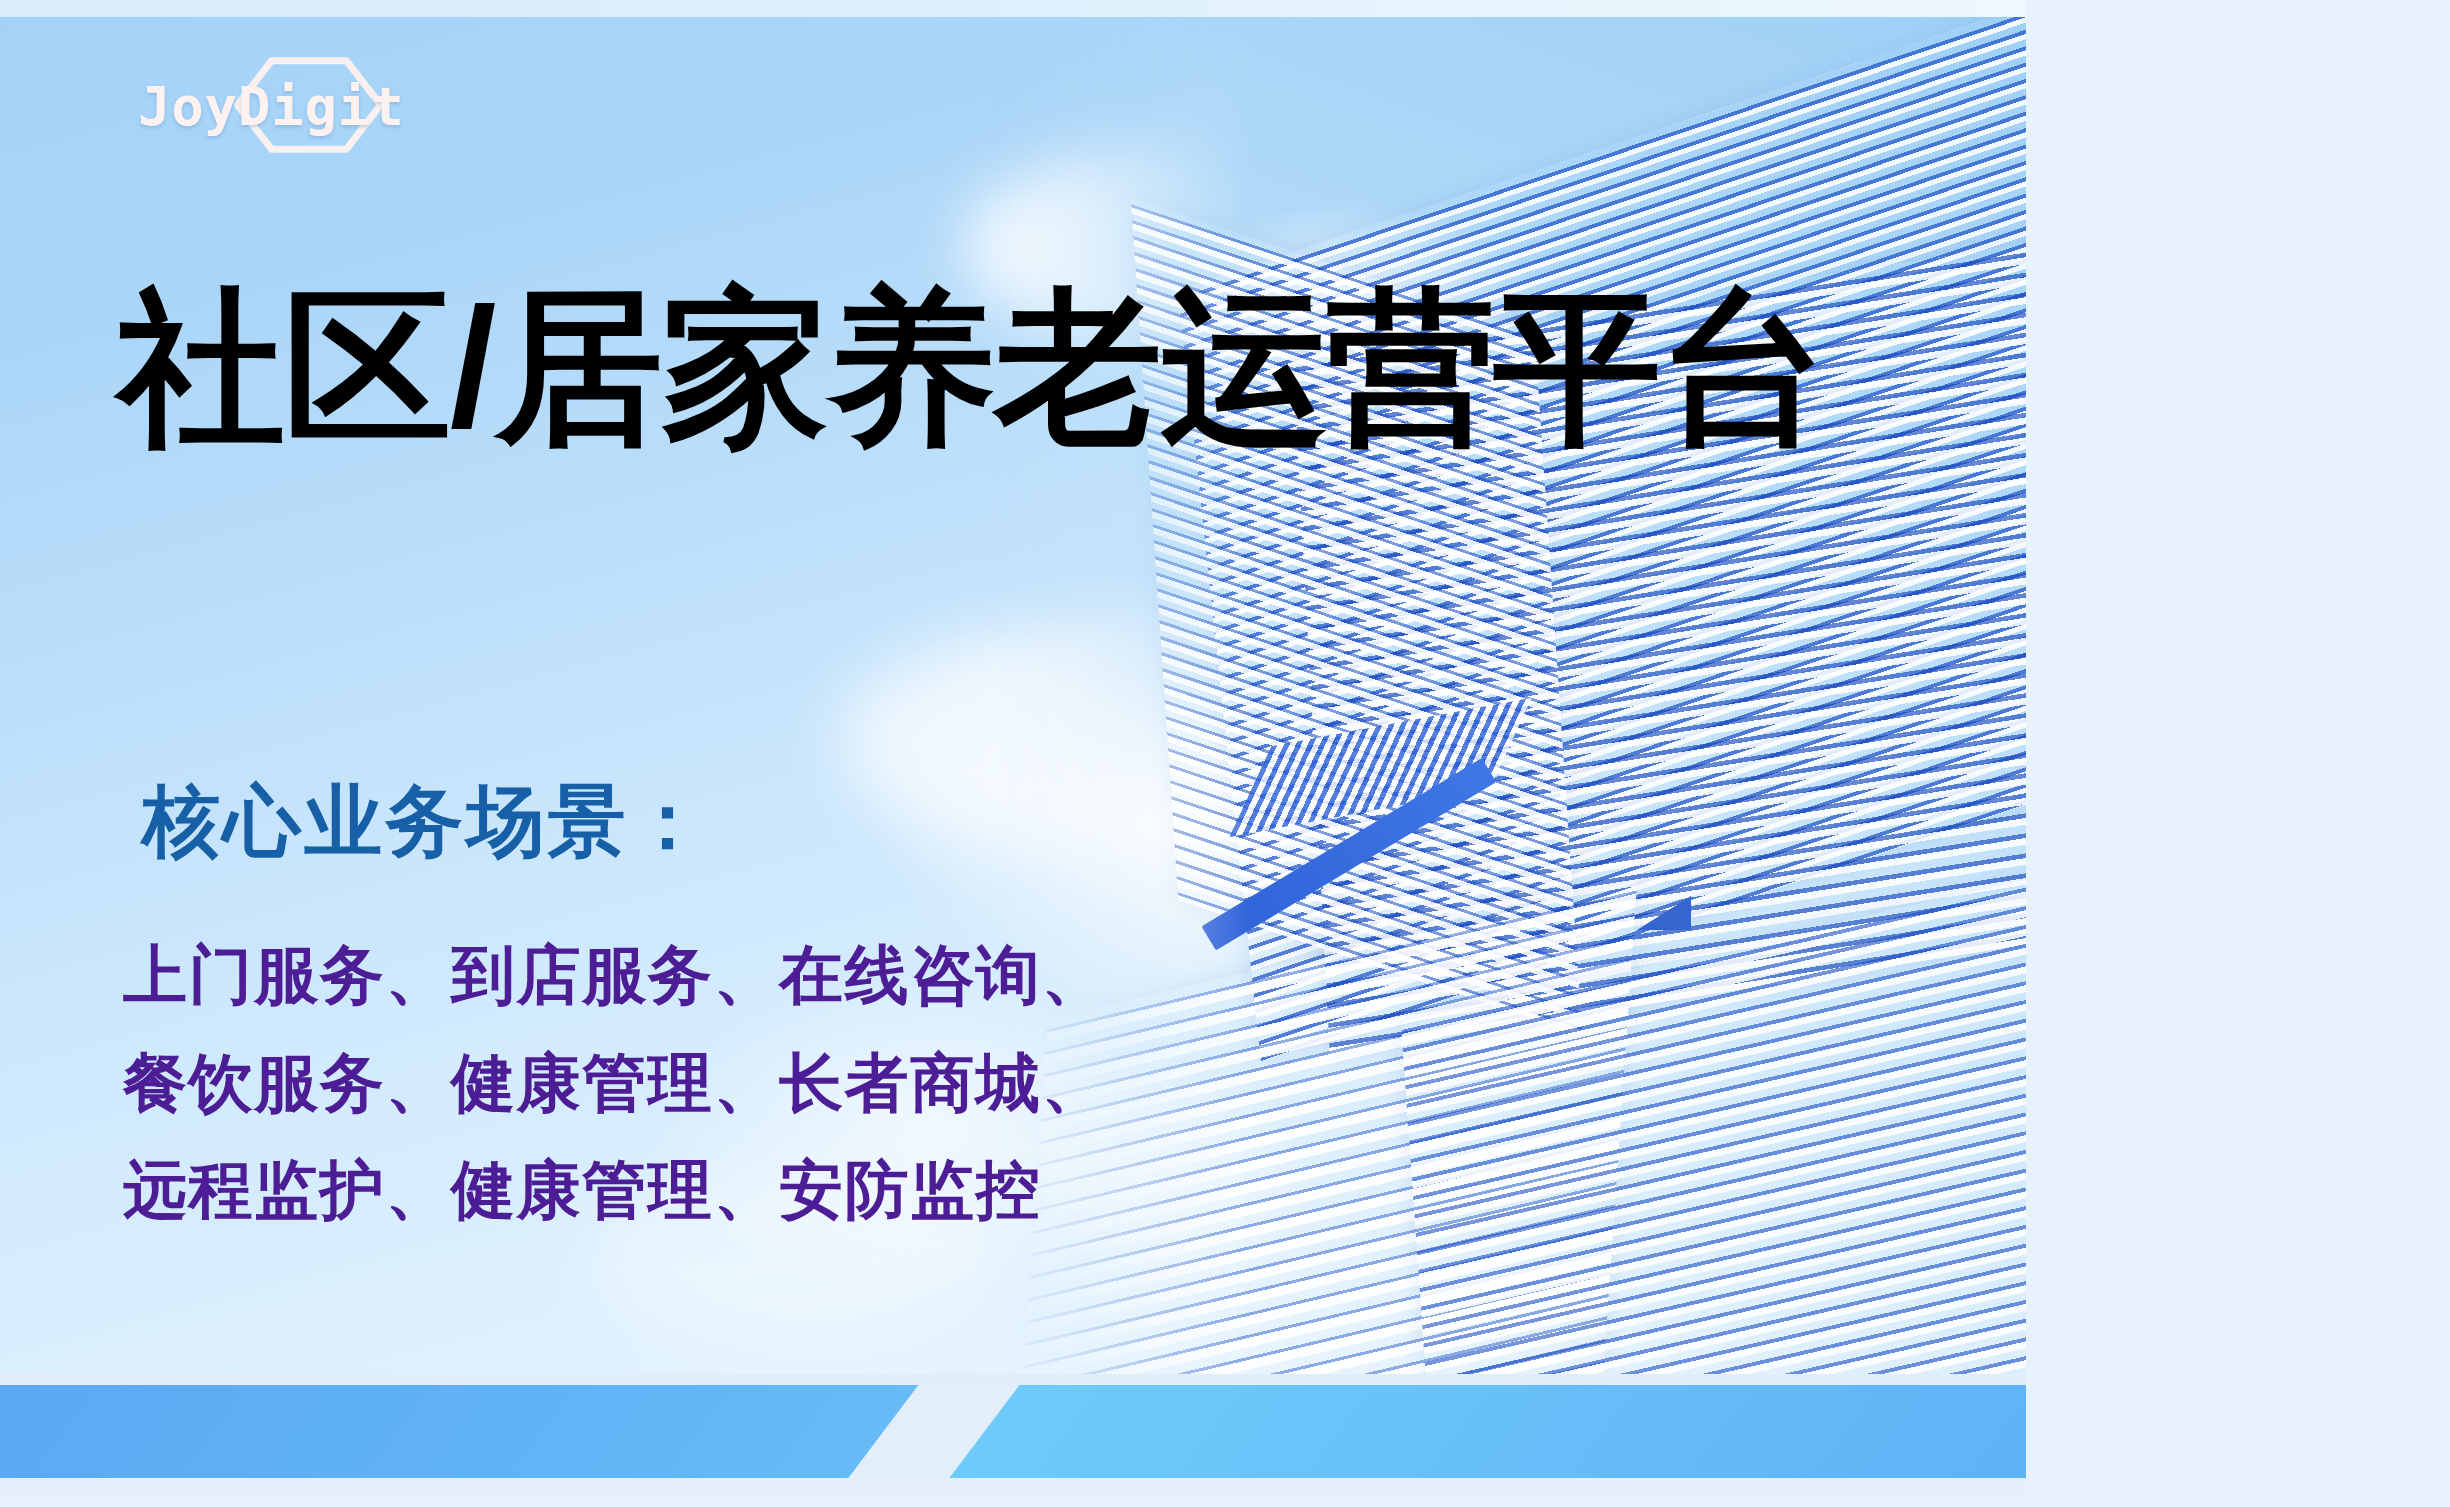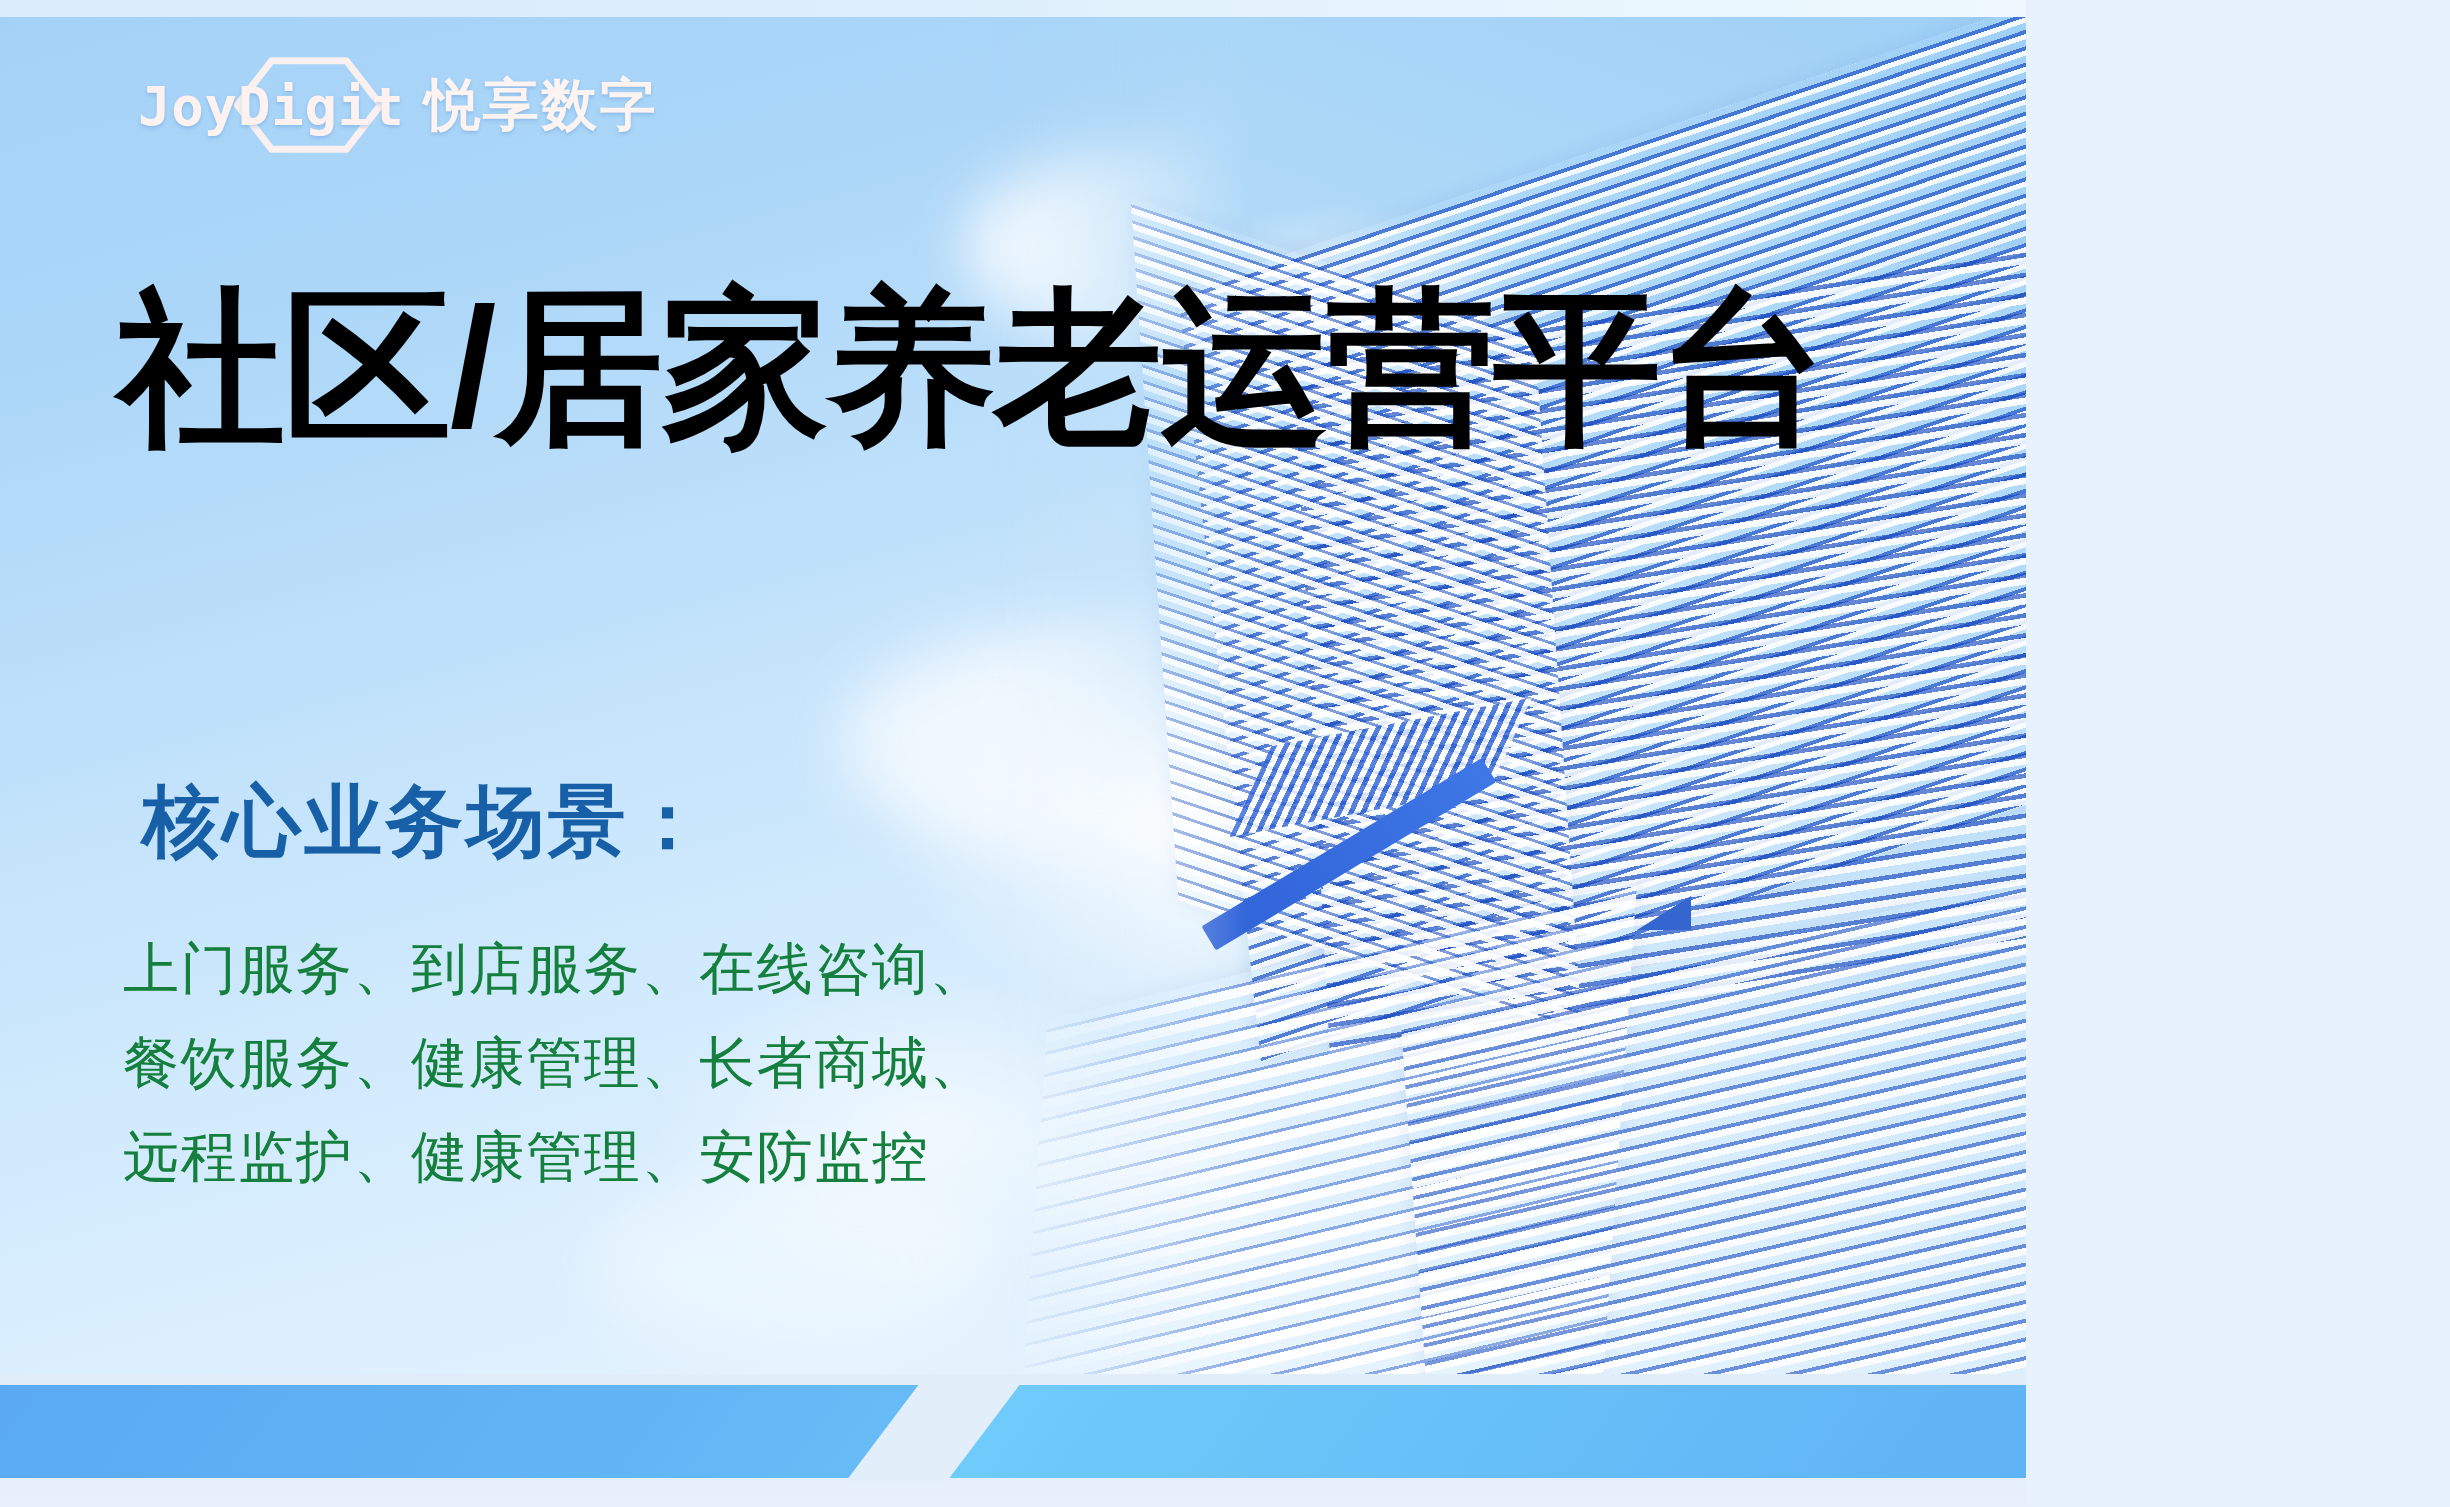--- a/index.html
+++ b/index.html
@@ -189,22 +189,22 @@
     font-size:78px; font-weight:bold;
     color:#1760a8; letter-spacing:3.1px;
     z-index:30;
     text-align:center;
   }
   .body-lines {
     position:absolute; left:123px; top:922px;
     z-index:30;
   }
   .body-line {
-    font-size:56px; font-weight:400;
-    color:#15803d; letter-spacing:1.6px;
+    font-size:64px; font-weight:700;
+    color:#4c1d95; letter-spacing:1.6px;
     line-height:1.68;
     white-space:nowrap;
   }
 
   
   .bottom {
     position:absolute; left:0; bottom:0; width:100%; height:134px;
     background:linear-gradient(to bottom,#e2edfa 0%,#e4eefb 55%,#e7f0fb 100%);
     overflow:hidden;
   }
@@ -254,21 +254,20 @@
     <div class="beam2"></div>
     <div class="beam"></div>
     <div class="dark-accent"></div>
   </div>
 
   <div class="logo">
     <svg class="logo-hex" viewBox="0 0 200 126">
       <polygon points="52,6 148,6 192,63 148,120 52,120 8,63" fill="none" stroke="#fdf1ee" stroke-width="9" stroke-linejoin="round" opacity="0.95"></polygon>
     </svg>
     <span class="logo-word">JoyDigit</span>
-    <span class="logo-cn">悦享数字</span>
   </div>
 
   <div class="title">社区/居家养老运营平台</div>
 
   <div class="sub-heading">核心业务场景：</div>
 
   <div class="body-lines">
     <div class="body-line">上门服务、到店服务、在线咨询、</div>
     <div class="body-line">餐饮服务、健康管理、长者商城、</div>
     <div class="body-line">远程监护、健康管理、安防监控</div>

